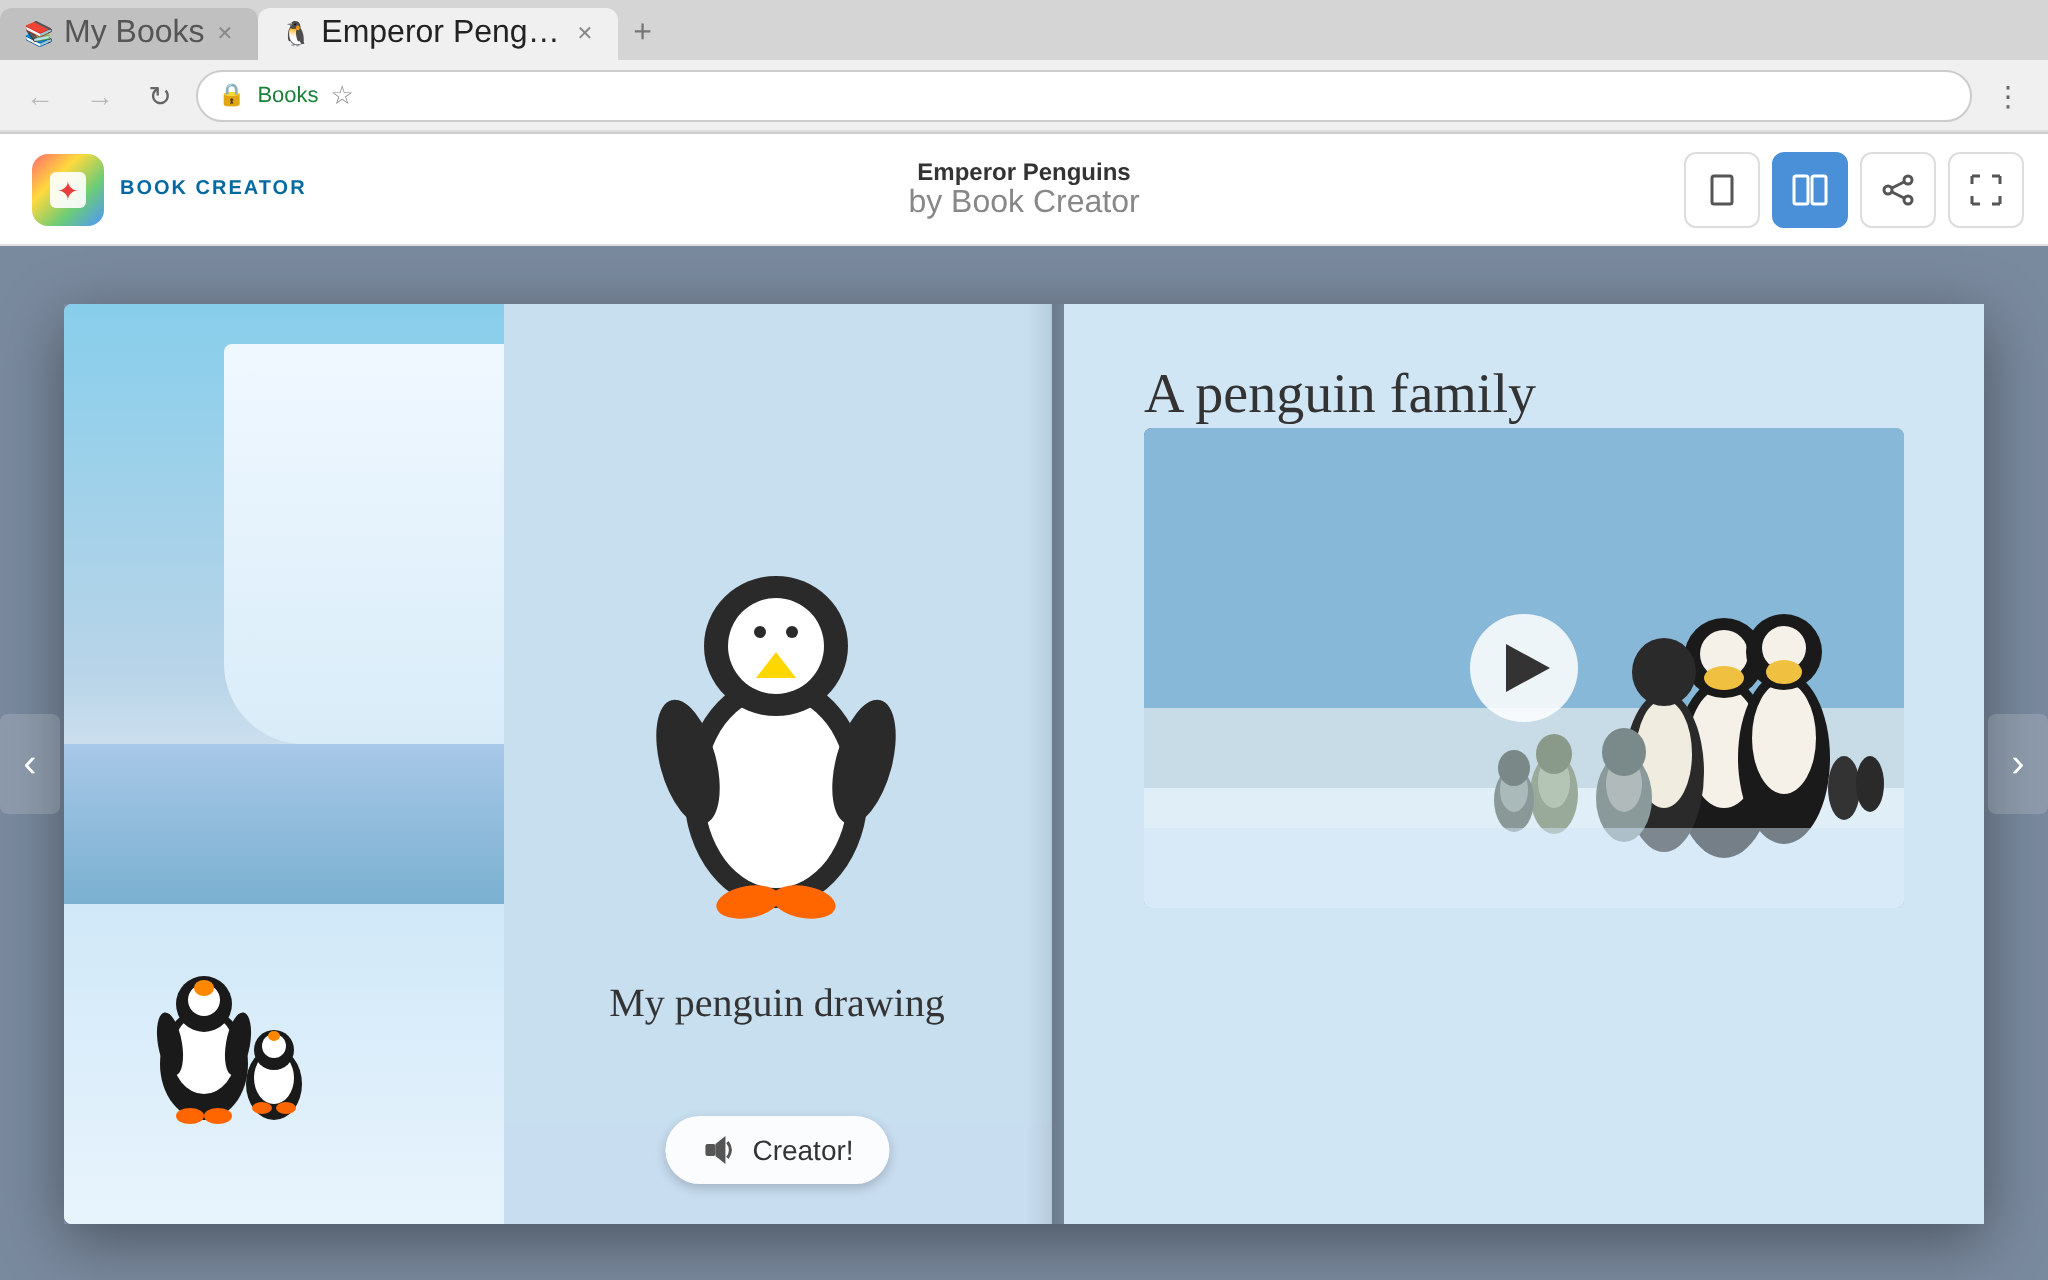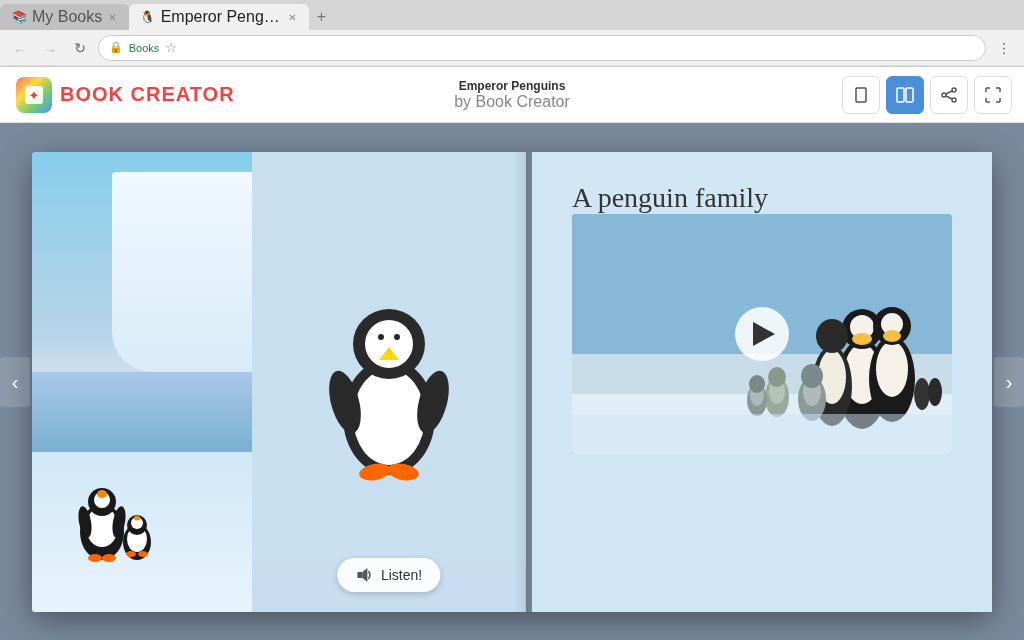--- a/index.html
+++ b/index.html
@@ -24,21 +24,21 @@
     .address-bar .secure-text { color: #1a7f37; font-size: 11px; }
     .address-bar .url-text { color: #333; font-size: 12px; flex: 1; }
     .address-bar .star-icon { color: #888; font-size: 13px; }
     .toolbar-right { display: flex; gap: 4px; }
     .toolbar-icon-btn { width: 24px; height: 24px; border: none; background: none; cursor: pointer; color: #666; font-size: 14px; display: flex; align-items: center; justify-content: center; border-radius: 3px; }
 
     
     .app-header { width: 100%; height: 56px; background: #fff; border-bottom: 1px solid #e0e0e0; display: flex; align-items: center; position: relative; }
     .app-logo { display: flex; align-items: center; gap: 8px; padding: 0 16px; }
     .app-logo-icon { width: 36px; height: 36px; border-radius: 8px; background: linear-gradient(135deg, #ff6b6b, #ffd93d, #6bcb77, #4d96ff); display: flex; align-items: center; justify-content: center; font-size: 18px; }
-    .app-logo-text { font-size: 20px; font-weight: 700; color: #ef4444; letter-spacing: 1px; }
+    .app-logo-text { font-size: 10px; font-weight: 700; color: #0369a1; letter-spacing: 1px; }
     .app-header-title { position: absolute; left: 50%; transform: translateX(-50%); text-align: center; }
     .app-header-title .book-title { font-size: 12px; font-weight: 600; color: #333; }
     .app-header-title .book-subtitle { font-size: 16px; color: #888; }
     .app-header-actions { margin-left: auto; display: flex; align-items: center; gap: 6px; padding: 0 12px; }
     .header-btn { width: 38px; height: 38px; border: 1px solid #ddd; border-radius: 6px; background: #fff; cursor: pointer; display: flex; align-items: center; justify-content: center; font-size: 16px; color: #555; }
     .header-btn.active { background: #4a90d9; border-color: #4a90d9; color: #fff; }
 
     
     .main-content { width: 100%; height: calc(640px - 30px - 36px - 56px); background: #7a8a9e; display: flex; align-items: center; justify-content: center; position: relative; overflow: hidden; }
 
@@ -226,30 +226,31 @@
 
           <polygon points="80,75 70,88 90,88" fill="#ffd700"></polygon>
 
           <ellipse cx="36" cy="130" rx="14" ry="32" fill="#2a2a2a" transform="rotate(-15 36 130)"></ellipse>
           <ellipse cx="124" cy="130" rx="14" ry="32" fill="#2a2a2a" transform="rotate(15 124 130)"></ellipse>
 
           <ellipse cx="66" cy="200" rx="16" ry="8" fill="#ff6600" transform="rotate(-10 66 200)"></ellipse>
           <ellipse cx="94" cy="200" rx="16" ry="8" fill="#ff6600" transform="rotate(10 94 200)"></ellipse>
         </svg>
 
+        <div class="penguin-caption">My penguin drawing</div>
       </div>
 
       <div class="bottom-listen-area">
         <button class="listen-btn">
           <svg width="18" height="18" viewBox="0 0 18 18">
             <rect x="2" y="6" width="5" height="6" rx="1" fill="#555"></rect>
             <polygon points="7,6 12,2 12,16 7,12" fill="#555"></polygon>
             <path d="M13 5 Q16 9 13 13" fill="none" stroke="#555" stroke-width="1.5"></path>
           </svg>
-          <span>Listen!</span>
+          <span>Creator!</span>
         </button>
       </div>
     </div>
 
     <div class="book-spine"></div>
 
     <div class="right-page">
       <div class="right-page-title">A penguin family</div>
 
       <div class="video-container">

